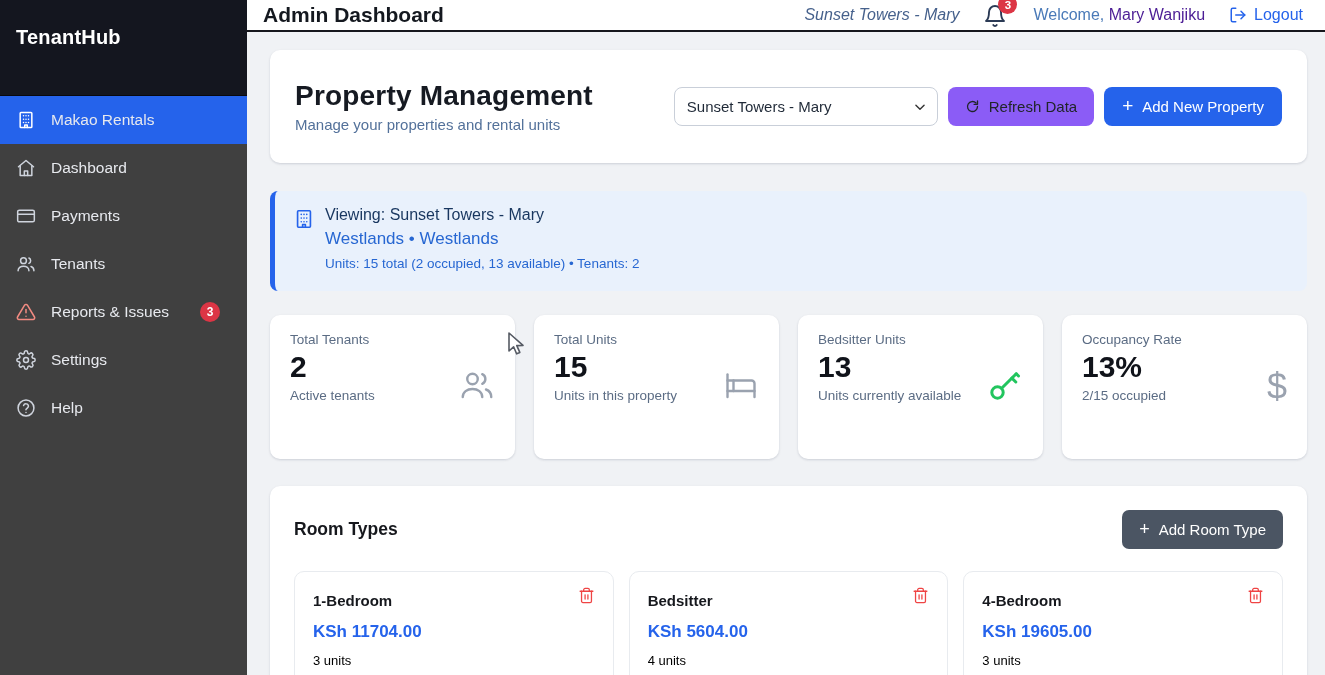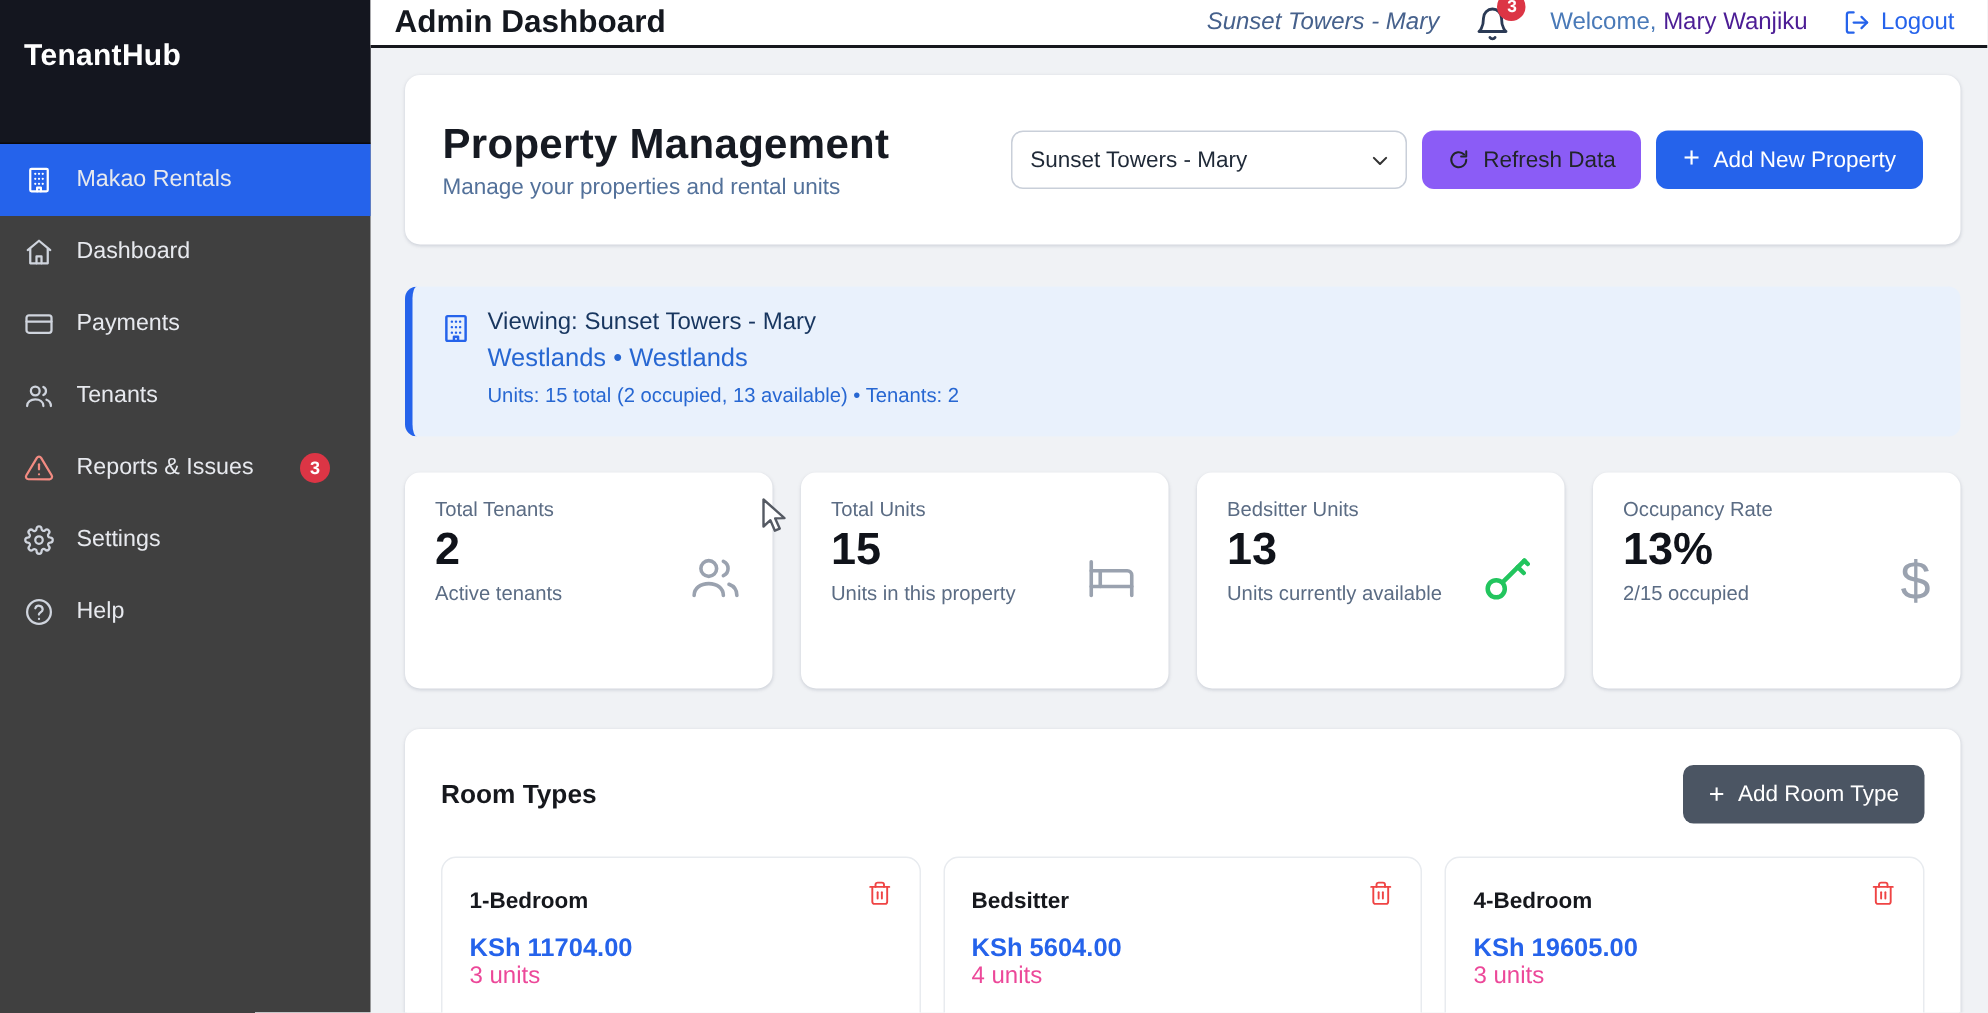--- a/index.html
+++ b/index.html
@@ -84,21 +84,21 @@
   .room-card { margin-top:27px; height:320px; padding:24px 24px 0 24px; }
   .room-head { display:flex; align-items:center; justify-content:space-between; }
   .room-title { font-size:17.5px; font-weight:700; color:#16181d; }
   .room-grid { margin-top:22px; display:grid; grid-template-columns:repeat(3,1fr); gap:15px; }
   .rt-card { border:1px solid #e8ebef; border-radius:10px; padding:15px 18px; min-height:140px; background:#fff; }
   .rt-top { display:flex; align-items:flex-start; justify-content:space-between; }
   .rt-name { font-size:15px; font-weight:700; color:#16181d; margin-top:5px; }
   .rt-trash { cursor:pointer; }
   .rt-trash svg { width:17px; height:17px; stroke:#ef4444; fill:none; stroke-width:1.8; stroke-linecap:round; stroke-linejoin:round; }
   .rt-price { font-size:17px; font-weight:800; color:#2563eb; margin-top:13px; }
-  .rt-units { font-size:16px; color:#ec4899; }
+  .rt-units { font-size:13px; color:#000000; margin-top:11px; }
 
   .cursor { position:absolute; left:507px; top:332px; pointer-events:none; z-index:50; }
 </style>
 </head>
 <body>
 
 <div class="app">
 
   <aside class="sidebar">
     <div class="brand">

